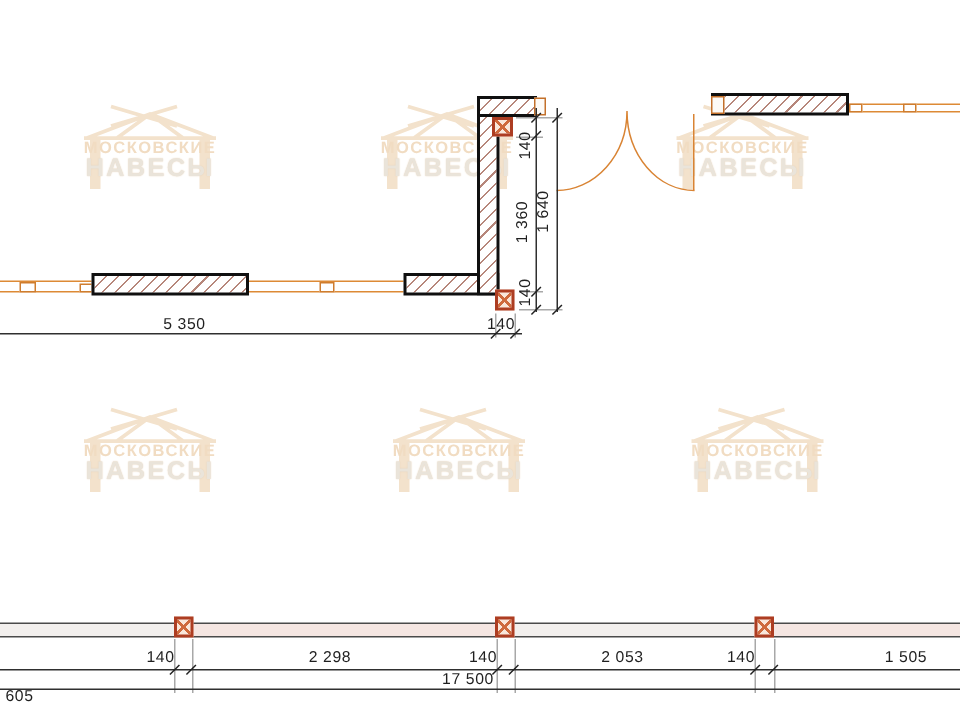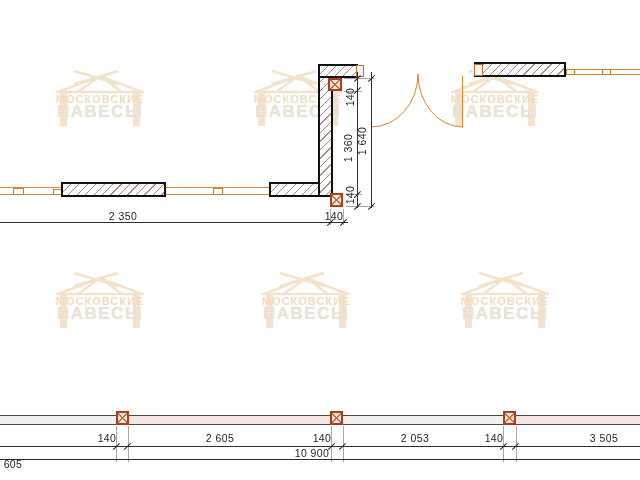--- a/index.html
+++ b/index.html
@@ -138,21 +138,21 @@
   <div class="dtxt rot" style="left:350px;top:97px">140</div>
   <div class="dtxt rot" style="left:348px;top:148px">1 360</div>
   <div class="dtxt rot" style="left:350px;top:195px">140</div>
   <div class="dtxt rot" style="left:361.5px;top:141px">1 640</div>
 
   <div class="ext" style="left:330px;top:209px;width:1px;height:16px"></div>
   <div class="ext" style="left:343px;top:209px;width:1px;height:16px"></div>
   <div class="dim" style="left:0;top:222px;width:348px;height:1px"></div>
   <div class="tick" style="left:325.5px;top:221.5px"></div>
   <div class="tick" style="left:338.5px;top:221.5px"></div>
-  <div class="dtxt" style="left:123px;top:211px">2 350</div>
+  <div class="dtxt" style="left:123px;top:211px">5 350</div>
   <div class="dtxt" style="left:334px;top:211px">140</div>
 
   <div class="bandfill" style="left:0;top:416px;width:640px;height:8px;background:#f2efed"></div>
   <div class="bandfill" style="left:128px;top:416px;width:203px;height:8px;background:#f5e6e2"></div>
   <div class="bandfill" style="left:516px;top:416px;width:124px;height:8px;background:#f5e6e2"></div>
   <div class="dim" style="left:0;top:415px;width:640px;height:1px;background:#4a4a4a"></div>
   <div class="dim" style="left:0;top:424px;width:640px;height:1px;background:#4a4a4a"></div>
   <div class="post" style="left:116px;top:411px;width:9px;height:10px"></div>
   <div class="post" style="left:330px;top:411px;width:9px;height:10px"></div>
   <div class="post" style="left:503px;top:411px;width:9px;height:10px"></div>
@@ -167,22 +167,22 @@
   <div class="dim" style="left:0;top:446px;width:640px;height:1px"></div>
   <div class="tick" style="left:111.5px;top:445.5px"></div>
   <div class="tick" style="left:123px;top:445.5px"></div>
   <div class="tick" style="left:326.5px;top:445.5px"></div>
   <div class="tick" style="left:338px;top:445.5px"></div>
   <div class="tick" style="left:498.5px;top:445.5px"></div>
   <div class="tick" style="left:511px;top:445.5px"></div>
 
   <div class="dtxt" style="left:13px;top:459px">605</div>
   <div class="dtxt" style="left:107px;top:433px">140</div>
-  <div class="dtxt" style="left:220px;top:433px">2 605</div>
+  <div class="dtxt" style="left:220px;top:433px">2 298</div>
   <div class="dtxt" style="left:322px;top:433px">140</div>
   <div class="dtxt" style="left:415px;top:433px">2 053</div>
   <div class="dtxt" style="left:494px;top:433px">140</div>
-  <div class="dtxt" style="left:604px;top:433px">3 505</div>
+  <div class="dtxt" style="left:604px;top:433px">1 505</div>
 
   <div class="dim" style="left:0;top:459px;width:640px;height:1px"></div>
-  <div class="dtxt" style="left:312px;top:448px">10 900</div>
+  <div class="dtxt" style="left:312px;top:448px">17 500</div>
 
 </div>
 
 </body></html>

